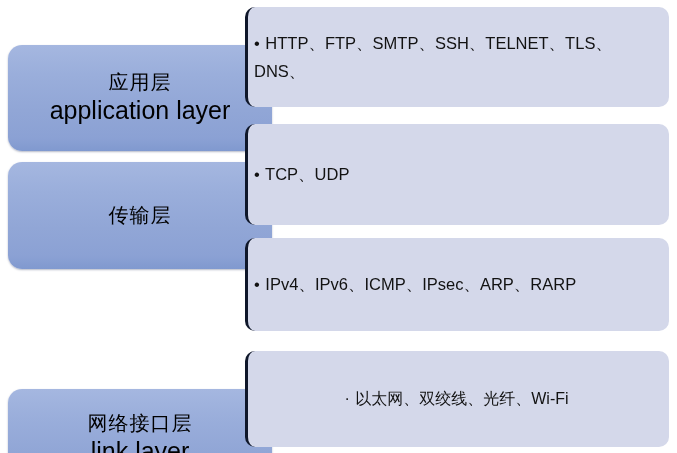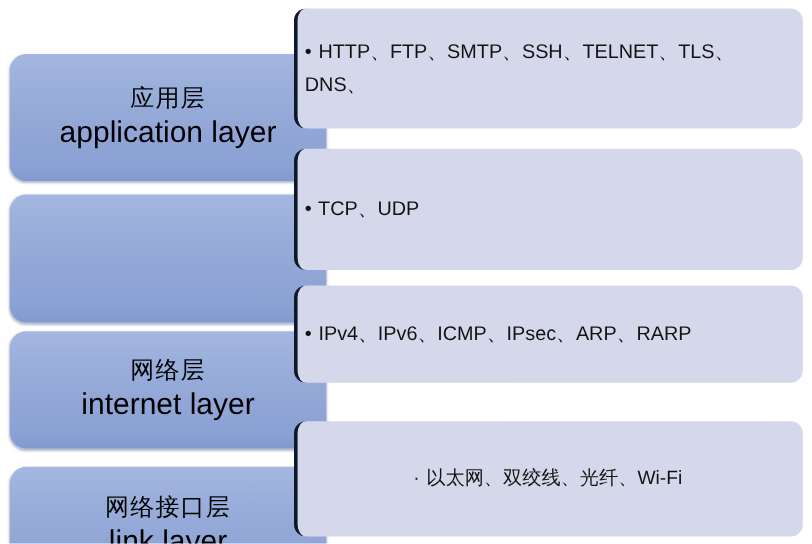--- a/index.html
+++ b/index.html
@@ -90,21 +90,21 @@
   #row-application          { top: 4px;   height: 108px; }
   #row-application .layer-box     { height: 106px; }
   #row-application .protocol-box  { height: 100px; }
 
   #row-transport            { top: 121px; height: 108px; }
   #row-transport .layer-box       { height: 107px; }
   #row-transport .protocol-box    { height: 101px; }
 
   #row-internet             { top: 235px; height: 100px; }
   #row-internet .layer-box        { height: 98px; }
-  #row-internet .protocol-box     { height: 81px; }
+  #row-internet .protocol-box     { height: 93px; }
 
   #row-link                 { top: 348px; height: 102px; padding-left: 36px; }
   #row-link .layer-box            { height: 101px; }
   #row-link .protocol-box         { height: 96px; justify-content: center; }
 </style>
 </head>
 <body>
 
 <div id="diagram">
 
@@ -113,31 +113,28 @@
       <div class="layer-name-cn">应用层</div>
       <div class="layer-name-en">application layer</div>
     </div>
     <div class="protocol-box">
       <div class="protocol-text">• HTTP、FTP、SMTP、SSH、TELNET、TLS、DNS、</div>
     </div>
   </div>
 
   <div class="layer-row" id="row-transport">
     <div class="layer-box">
+      <div class="layer-name-cn">传输层</div>
     </div>
     <div class="protocol-box">
       <div class="protocol-text">• TCP、UDP</div>
     </div>
   </div>
 
   <div class="layer-row" id="row-internet">
-    <div class="layer-box">
-      <div class="layer-name-cn">网络层</div>
-      <div class="layer-name-en">internet layer</div>
-    </div>
     <div class="protocol-box">
       <div class="protocol-text">• IPv4、IPv6、ICMP、IPsec、ARP、RARP</div>
     </div>
   </div>
 
   <div class="layer-row" id="row-link">
     <div class="layer-box">
       <div class="layer-name-cn">网络接口层</div>
       <div class="layer-name-en">link layer</div>
     </div>

